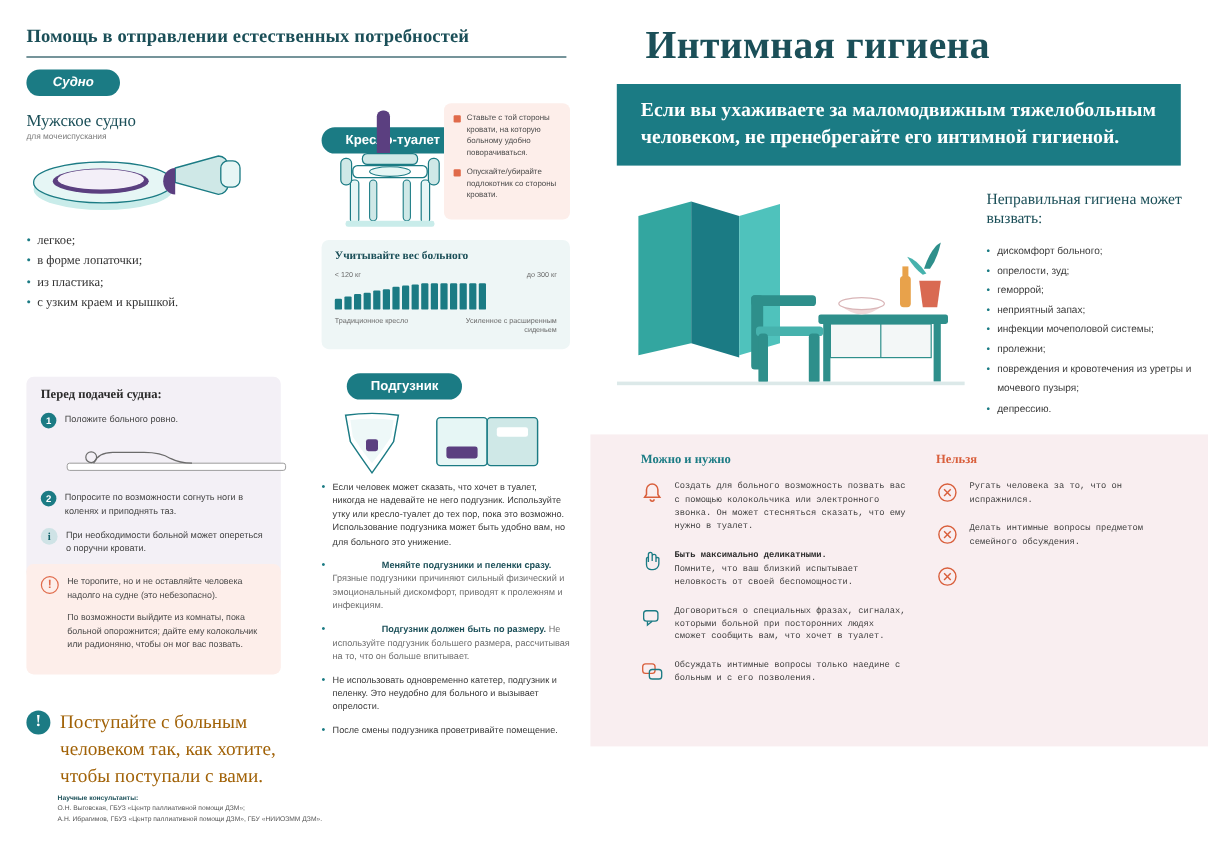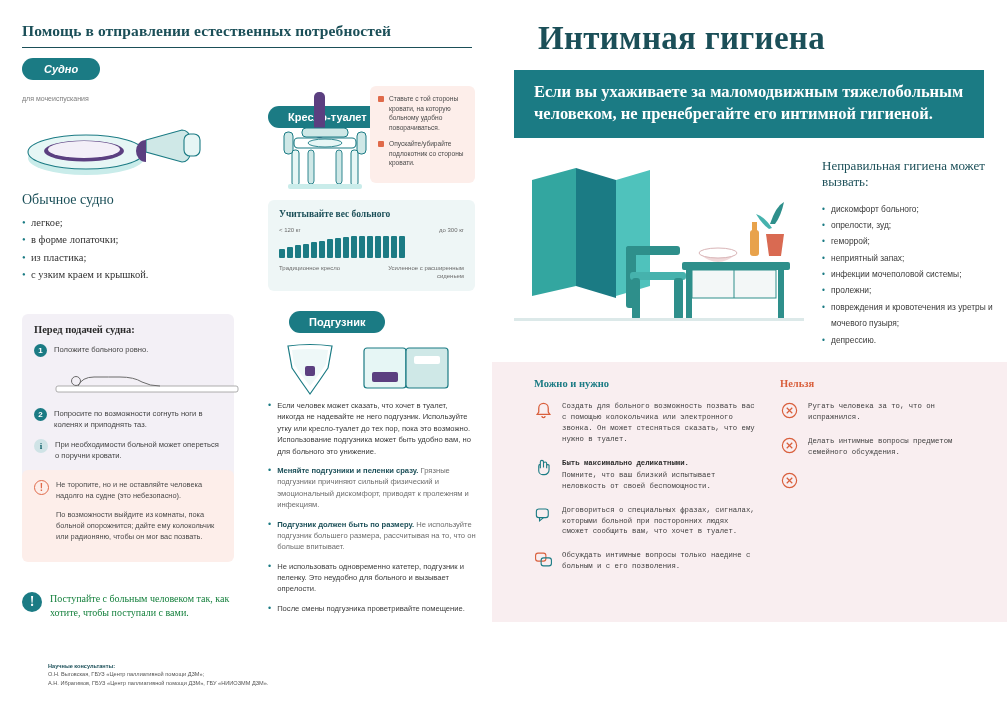--- a/index.html
+++ b/index.html
@@ -72,21 +72,21 @@
     flex:0 0 auto; width:15px; height:15px; border-radius:50%;
     border:1.4px solid #e06a4a; color:#e06a4a; font-size:10px; line-height:13px; text-align:center; font-weight:bold;
   }
   .warn-txt { font-size:7.4px; line-height:1.45; color:#4a4a4a; }
 
   .bottom-quote { position:absolute; left:22px; top:592px; width:225px; display:flex; gap:8px; }
   .quote-circ {
     flex:0 0 auto; width:20px; height:20px; border-radius:50%;
     background:#1b7b84; color:#fff; font-size:14px; line-height:20px; text-align:center; font-weight:bold; font-family:"Liberation Serif",serif;
   }
-  .quote-txt { font-family:"Liberation Serif", serif; font-size:10px; line-height:1.4; color:#15803d; }
+  .quote-txt { font-family:"Liberation Serif", serif; font-size:16px; line-height:1.4; color:#a16207; }
 
   .credits { position:absolute; left:48px; top:662px; width:290px; font-size:5.6px; line-height:1.5; color:#555; }
   .credits b { color:#1b4f58; }
 
   
   .kreslo-pill { left:268px; top:58px;margin-top:48px; }
   .kreslo-pill .pill { border-radius:11px; padding:5px 20px; }
 
   .chair-illus { position:absolute; left:272px; top:88px; width:105px; height:118px; }
 
@@ -110,21 +110,21 @@
   .wb-foot span { width:48%; }
 
   .podg-pill { left:268px; top:311px;padding-left:21px; }
   .podg-pill .pill { border-radius:11px; padding:5px 20px; }
 
   .diaper-illus { position:absolute; left:272px; top:342px; width:190px; height:55px; }
 
   .podg-list { position:absolute; left:268px; top:400px; width:208px; font-size:7.6px; line-height:1.5; color:#3a3a3a; }
   .podg-list .item { display:flex; gap:6px; margin-bottom:8px; }
   .podg-list .bdot { flex:0 0 auto; color:#1b7b84; font-size:9px; line-height:1; padding-top:1px; }
-  .podg-list b { color:#1b4f58; }
+  .podg-list b { color:#1b4f58;margin-left:41px; }
   .podg-list .dim { color:#6e6e6e; }
 
   
   .right { position:absolute; left:492px; top:0; width:515px; height:716px; background:#fff; }
   .r-title {
     position:absolute; left:46px; top:20px; width:440px;
     font-family:"Liberation Serif", serif; font-weight:bold;
     font-size:33px; color:#1b4f58; letter-spacing:0.3px;
   }
   .r-band {
@@ -160,35 +160,35 @@
 
   <div class="left">
 
     <div class="left-title">Помощь в отправлении естественных потребностей</div>
 
     <div class="pill-wrap sudno-pill">
       <span class="pill">Судно</span>
     </div>
 
     <div class="col-l" style="top:94px;">
+      <div class="h-serif">Мужское судно</div>
       <div class="sub-note">для мочеиспускания</div>
     </div>
 
     <svg class="illus-bedpan" viewBox="0 0 205 62">
       <ellipse cx="62" cy="40" rx="58" ry="17" fill="#c9ecea"></ellipse>
       <ellipse cx="62" cy="34" rx="58" ry="17" fill="#e6f6f5" stroke="#1b7b84" stroke-width="1.1"></ellipse>
       <ellipse cx="60" cy="33" rx="40" ry="10.5" fill="#5b3f80"></ellipse>
       <ellipse cx="60" cy="31.5" rx="36" ry="8.5" fill="#f3eff8"></ellipse>
       <path d="M122 22 l36 -10 a8 8 0 0 1 8 8 l0 16 a8 8 0 0 1 -8 8 l-36 -10 z" fill="#cfe8e7" stroke="#1b7b84" stroke-width="1.1"></path>
       <path d="M122 22 l0 22 a10 11 0 0 1 -10 -11 a10 11 0 0 1 10 -11 z" fill="#5b3f80"></path>
       <rect x="160" y="16" width="16" height="22" rx="6" fill="#e6f6f5" stroke="#1b7b84" stroke-width="1.1"></rect>
     </svg>
 
     <div class="col-l" style="top:192px;">
-      <div class="h-serif" style="margin-bottom:6px;">Обычное судно</div>
       <ul class="mini-list">
         <li>легкое;</li>
         <li>в форме лопаточки;</li>
         <li>из пластика;</li>
         <li>с узким краем и крышкой.</li>
       </ul>
     </div>
 
     <div class="box-lav">
       <h4>Перед подачей судна:</h4>

